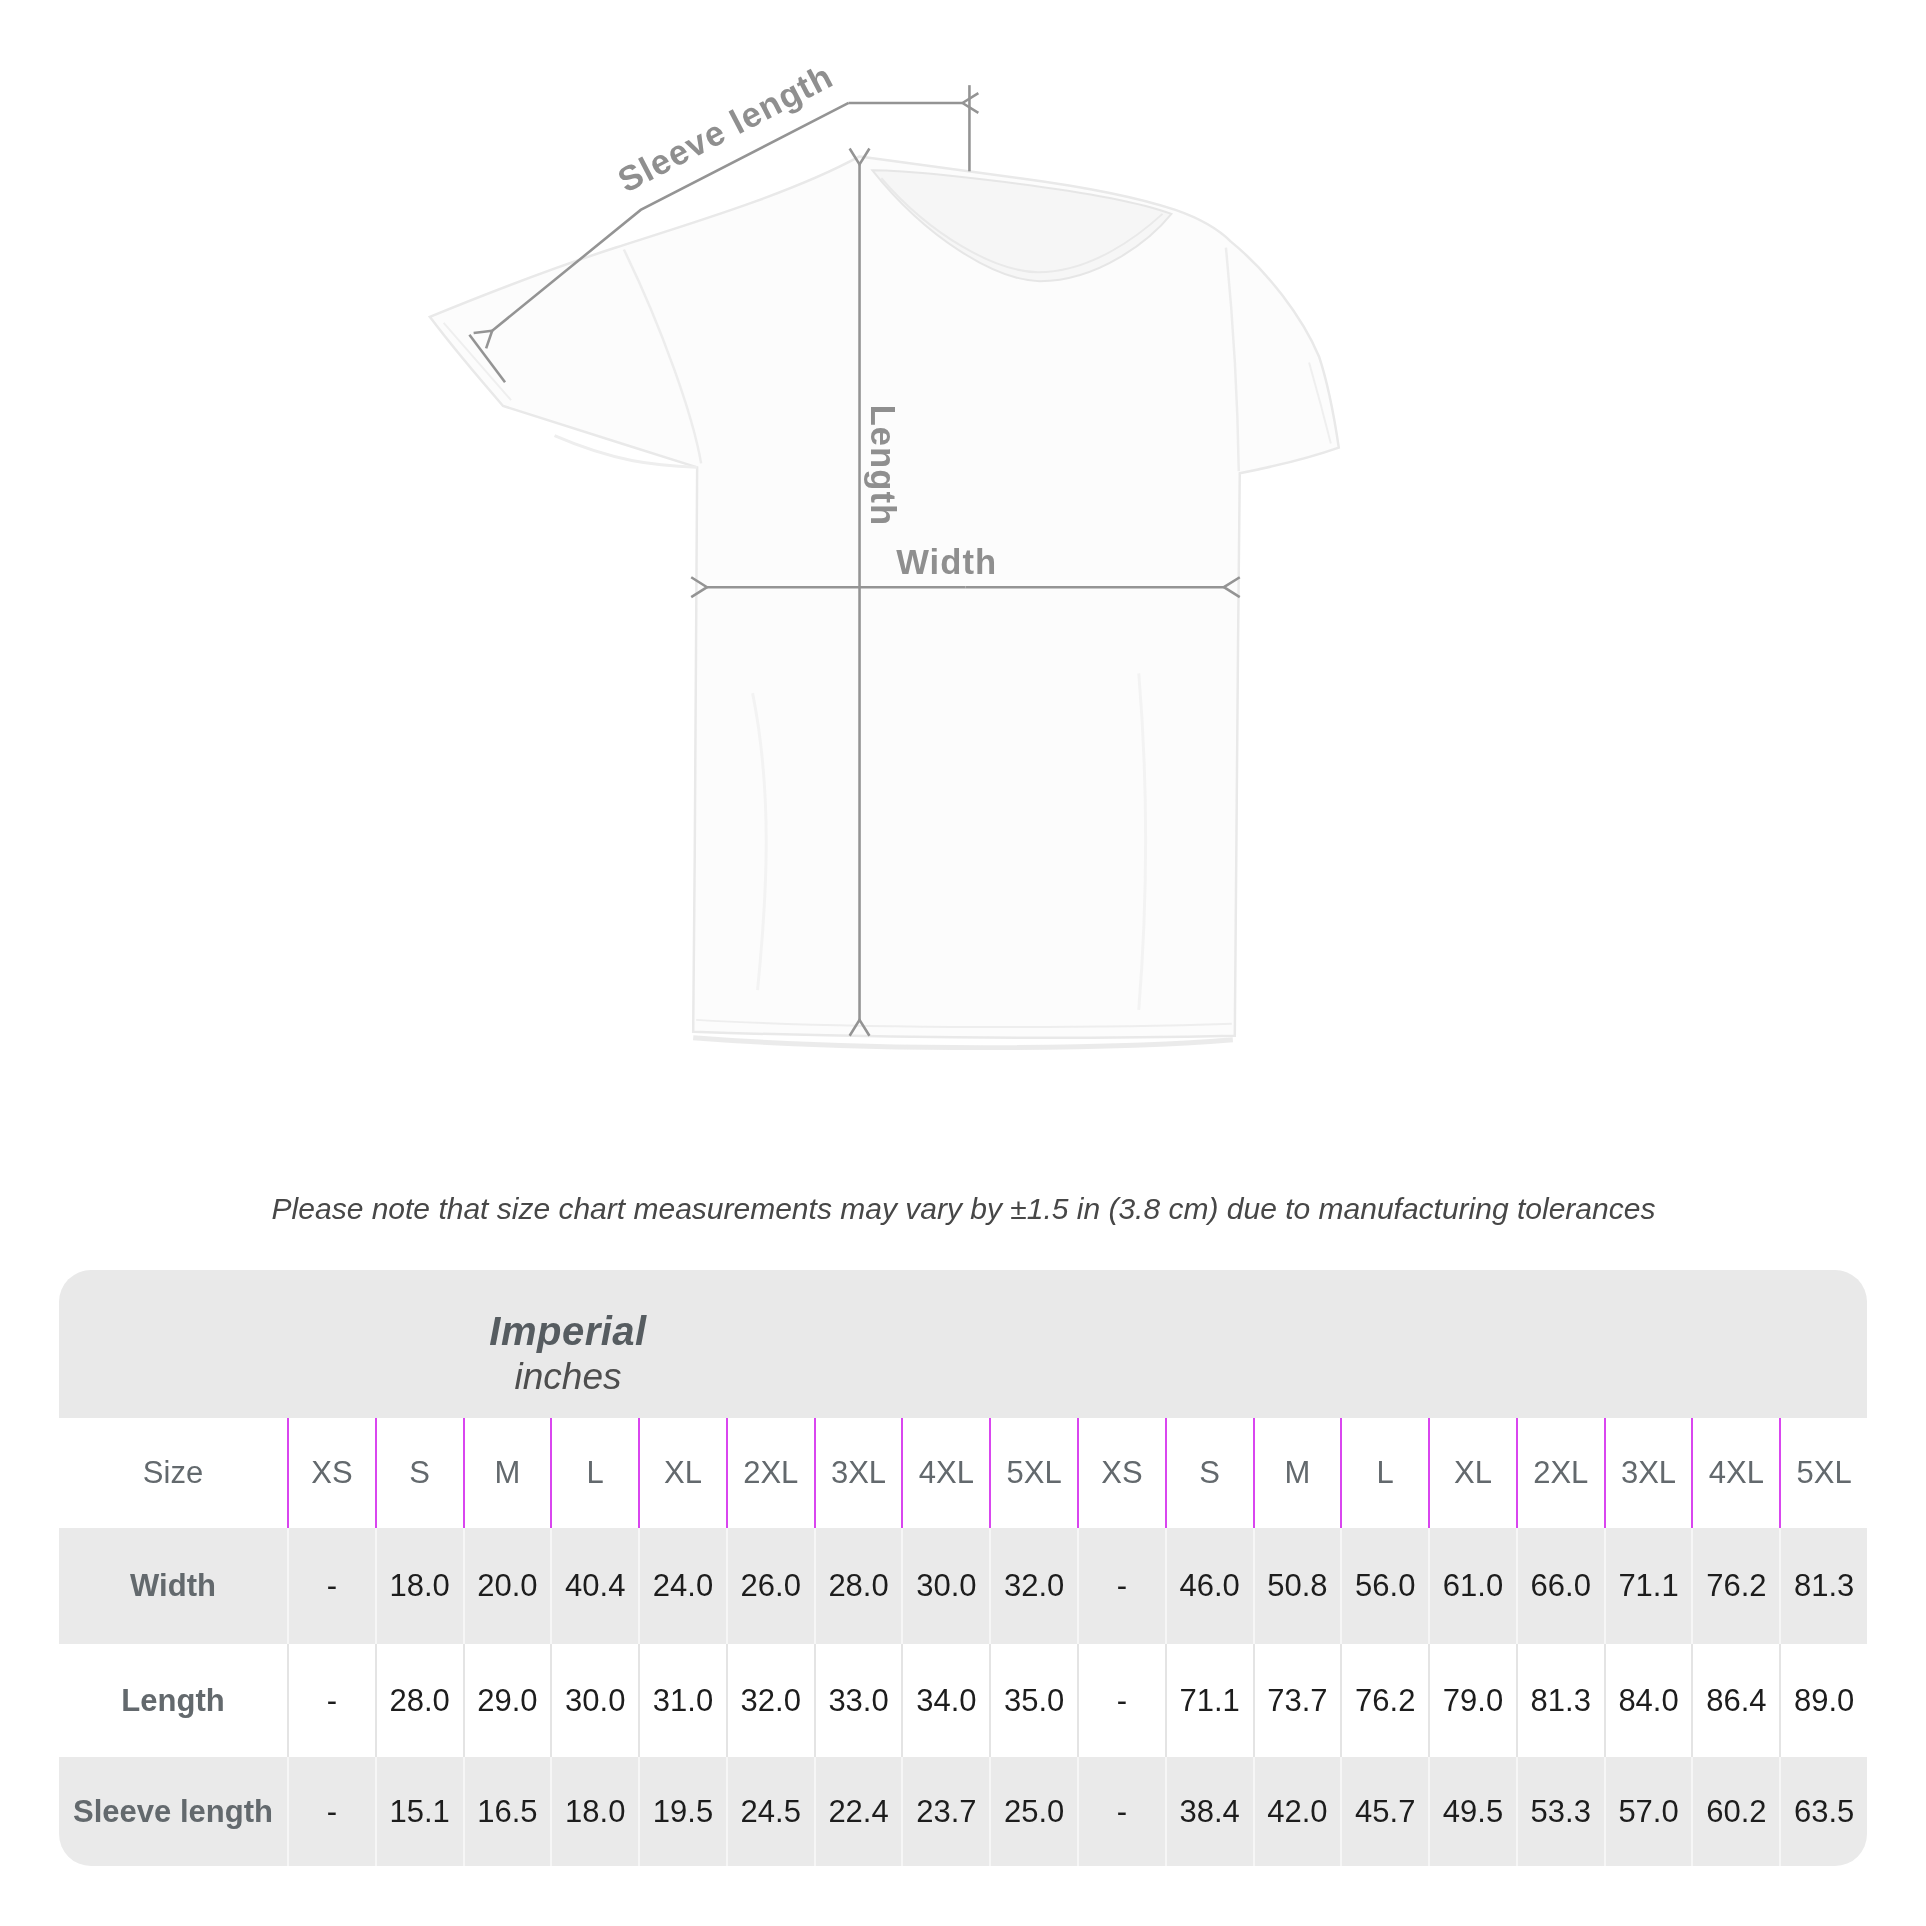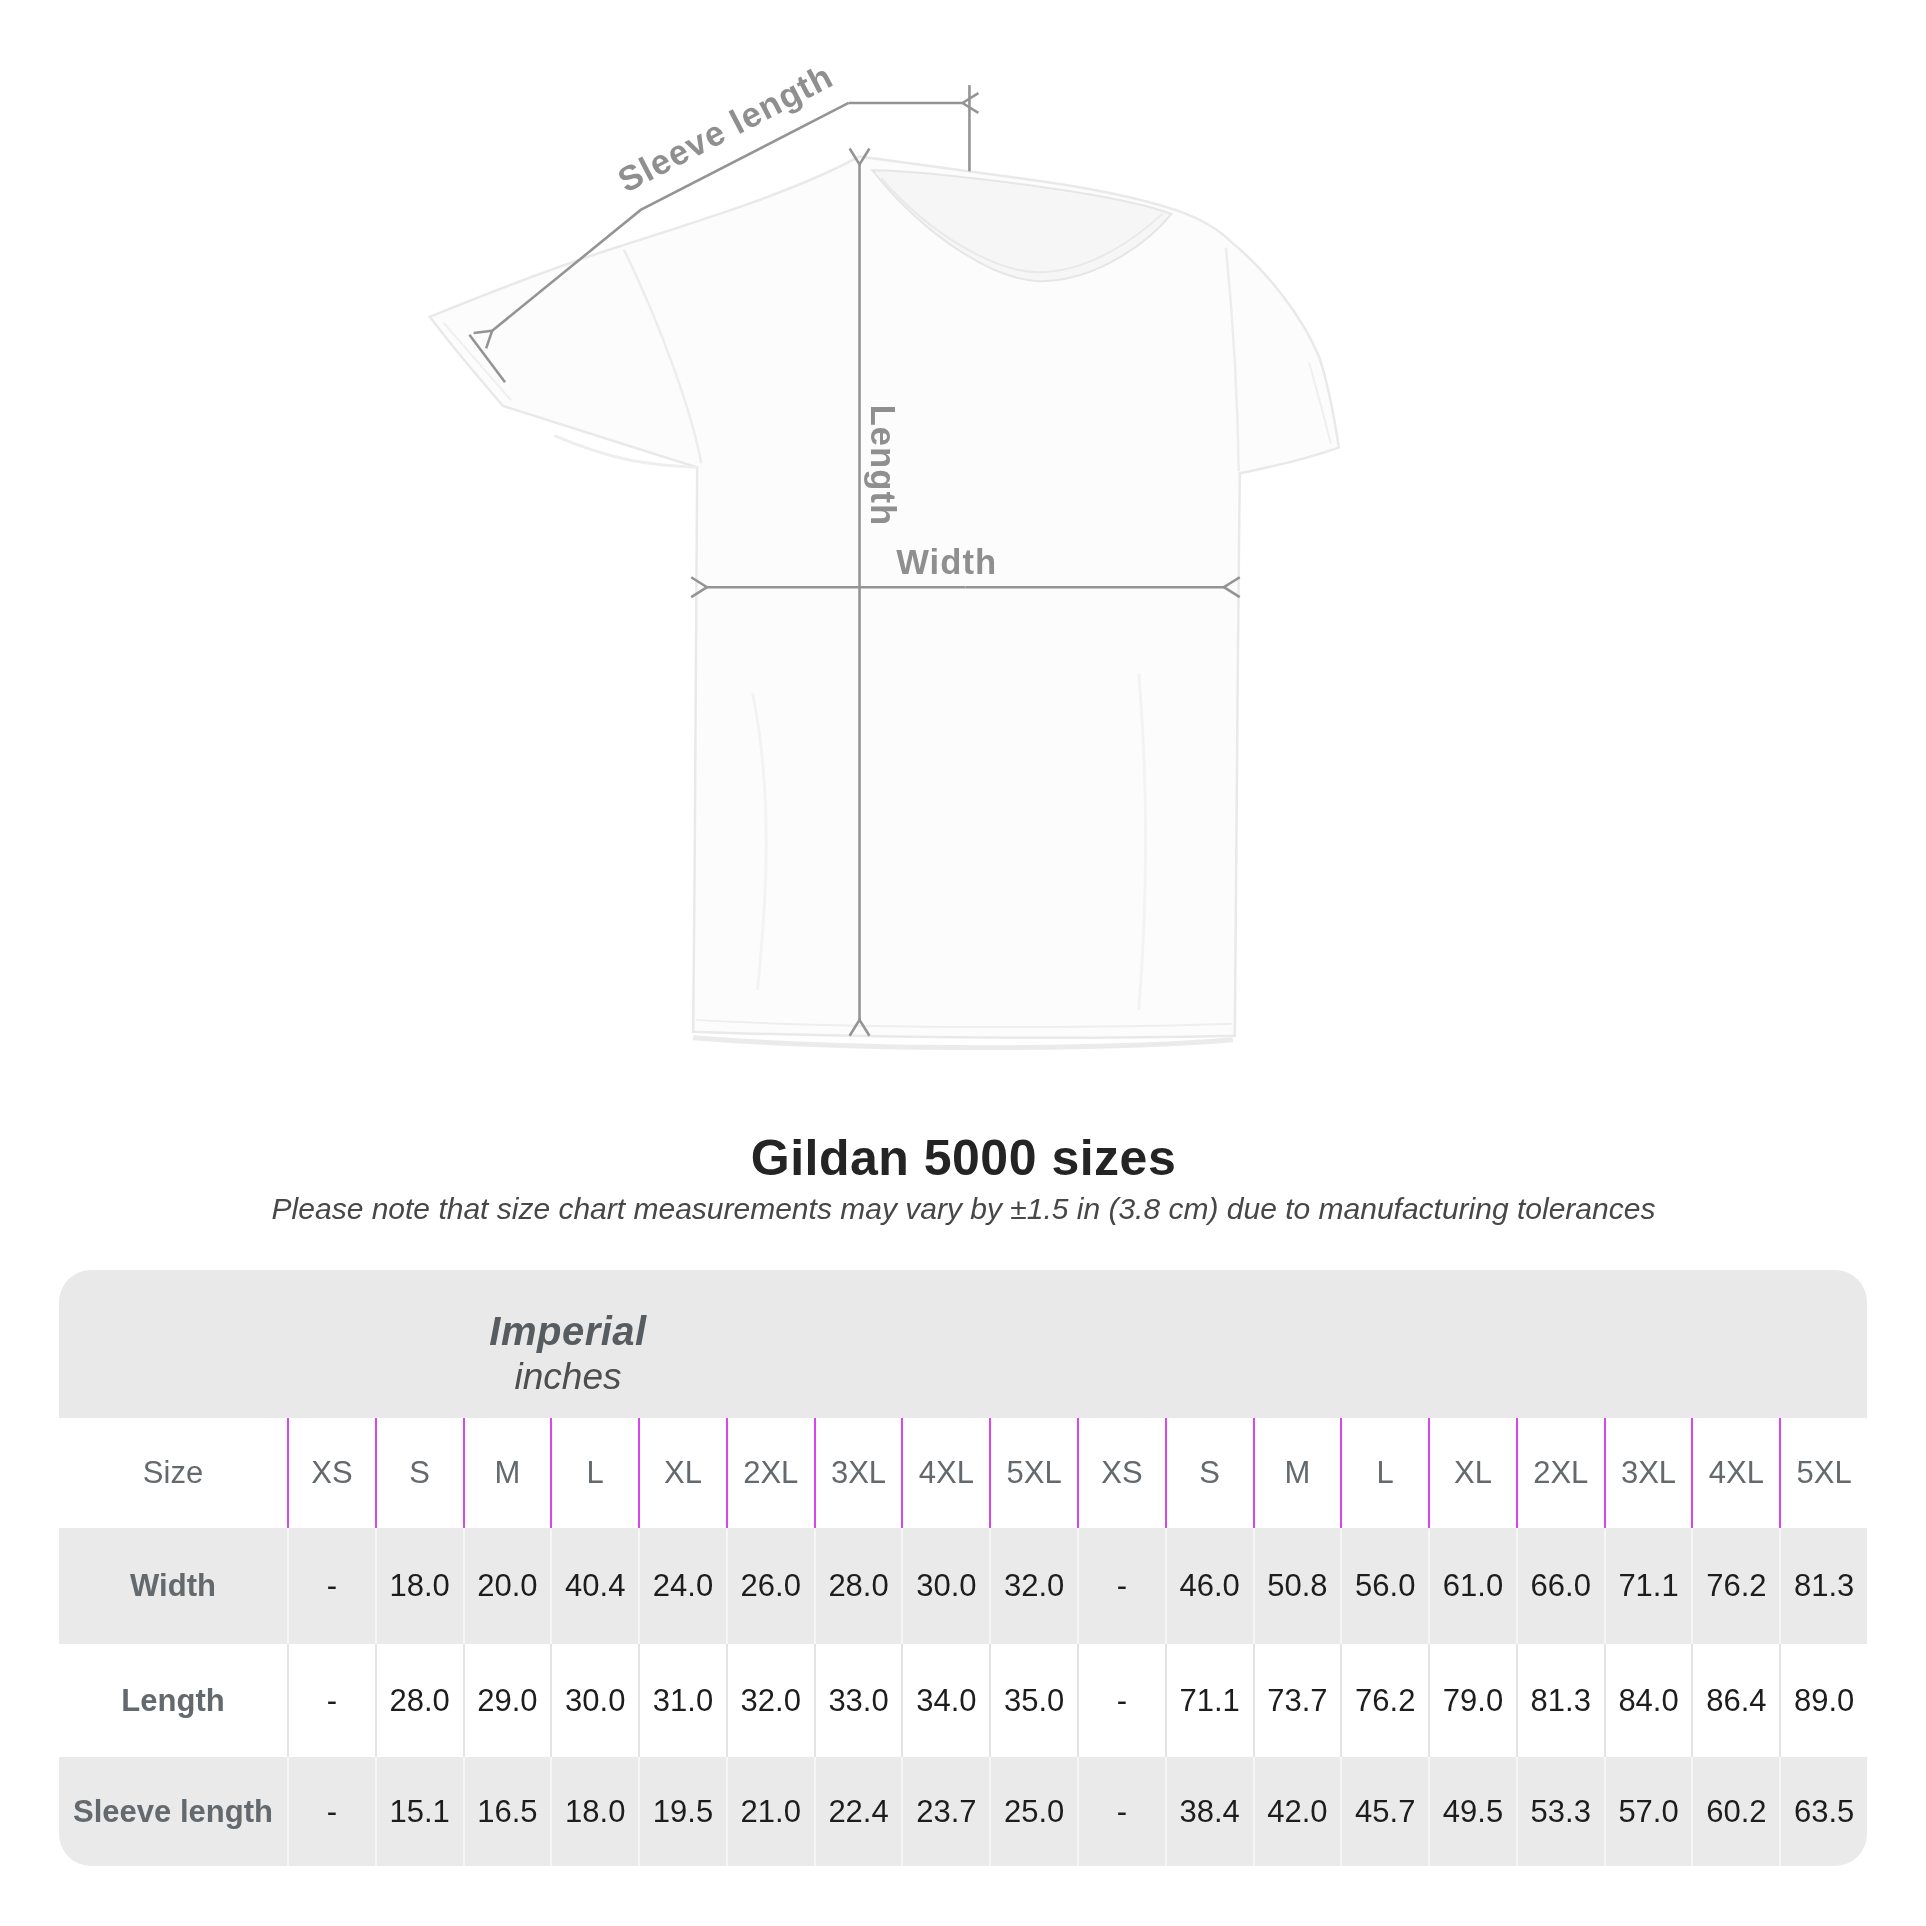--- a/index.html
+++ b/index.html
@@ -111,21 +111,20 @@
       <text class="ann-label" x="880" y="470" text-anchor="middle" transform="rotate(90 880 470)">Length</text>
 
       <g stroke="#949494" stroke-width="2.6" fill="none">
         <line x1="975" y1="593" x2="714" y2="593" marker-end="url(#arr)"></line>
         <line x1="975" y1="593" x2="1236" y2="593" marker-end="url(#arr)"></line>
       </g>
       <text class="ann-label" x="956" y="580" text-anchor="middle">Width</text>
     </svg>
   </div>
 
-  <div class="title">Gildan 5000 sizes</div>
   <div class="subtitle">Please note that size chart measurements may vary by ±1.5 in (3.8 cm) due to manufacturing tolerances</div>
 
   <div class="size-table">
 
     <div class="unit-row">
       <div class="unit-cell">
         <div class="unit-title">Imperial</div>
         <div class="unit-sub">inches</div>
       </div>
     </div>
@@ -196,21 +195,21 @@
       <div class="cell val">89.0</div>
     </div>
 
     <div class="trow r-gray r3">
       <div class="cell rowlabel">Sleeve length</div>
       <div class="cell val">-</div>
       <div class="cell val">15.1</div>
       <div class="cell val">16.5</div>
       <div class="cell val">18.0</div>
       <div class="cell val">19.5</div>
-      <div class="cell val">21.0</div>
+      <div class="cell val">24.5</div>
       <div class="cell val">22.4</div>
       <div class="cell val">23.7</div>
       <div class="cell val">25.0</div>
       <div class="cell val">-</div>
       <div class="cell val">38.4</div>
       <div class="cell val">42.0</div>
       <div class="cell val">45.7</div>
       <div class="cell val">49.5</div>
       <div class="cell val">53.3</div>
       <div class="cell val">57.0</div>

